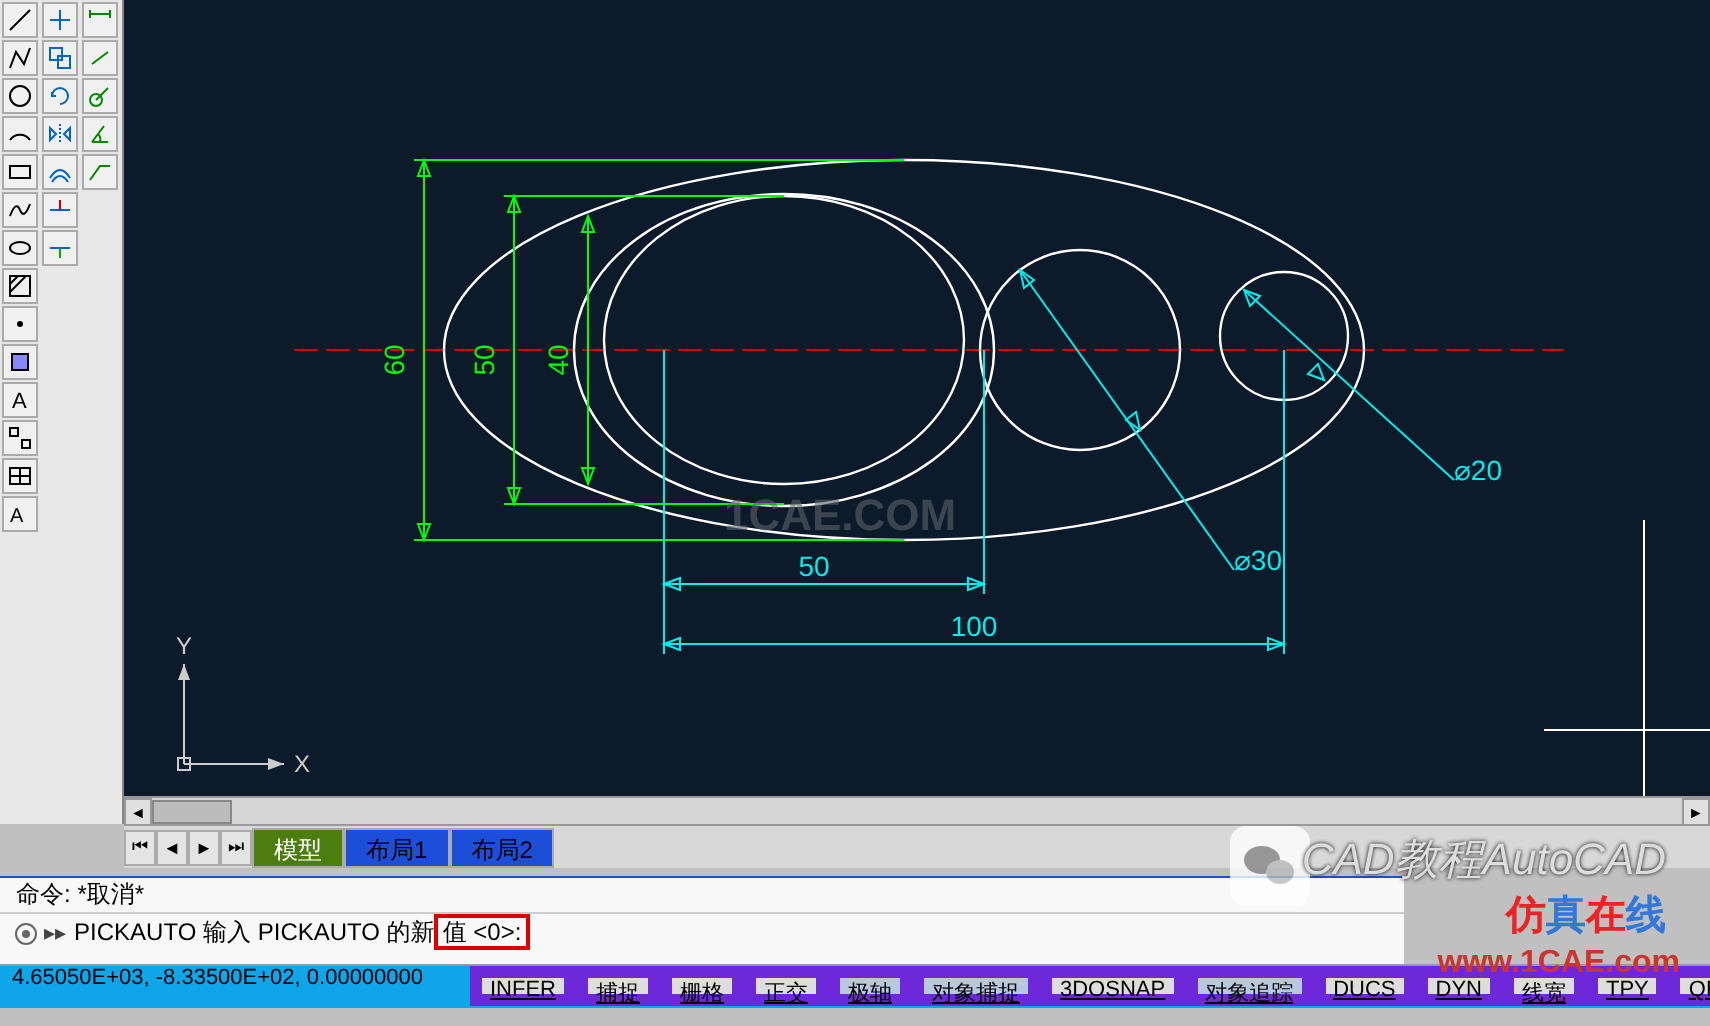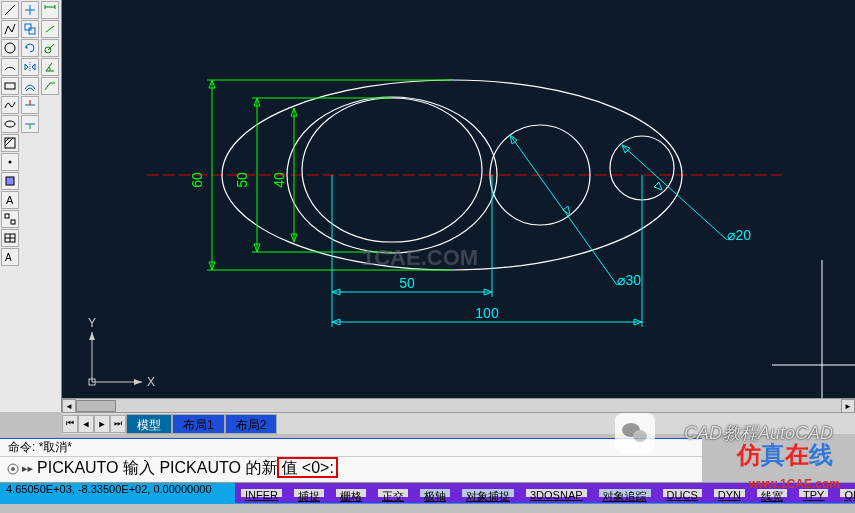--- a/index.html
+++ b/index.html
@@ -16,41 +16,41 @@
 .ucs { position: absolute; left: 20px; bottom: 18px; }
 .ucs-label { fill: #ccc; font-size: 12px; }
 
 .scrollbar-h { position: absolute; left: 0; right: 0; bottom: 0; height: 14px; background: #d4d4d4; border-top: 1px solid #999; display: flex; }
 .scroll-btn { width: 14px; height: 14px; background: #e0e0e0; border: 1px solid #999; display: flex; align-items: center; justify-content: center; font-size: 8px; cursor: pointer; }
 .scroll-thumb { width: 40px; height: 12px; background: #bbb; border: 1px solid #888; margin-top: 1px; }
 
 .tabs-bar { position: absolute; left: 62px; top: 412px; width: 793px; height: 22px; background: #d8d8d8; border-top: 1px solid #999; display: flex; align-items: center; }
 .tab-nav { width: 16px; height: 18px; background: #e4e4e4; border: 1px solid #aaa; display: flex; align-items: center; justify-content: center; font-size: 9px; cursor: pointer; }
 .tab { height: 20px; padding: 2px 10px; background: #1d4ed8; border: 1px solid #aaa; font-size: 12px; cursor: pointer; }
-.tab.active { background: #0369a1; color: #fff; }
+.tab.active { background: #4d7c0f; color: #fff; }
 
 .cmdline-area { position: absolute; left: 0; top: 438px; width: 702px; height: 48px; background: #f8f8f8; border-top: 1px solid #1d4ed8; font-size: 12px; }
 .cmd-history { padding: 1px 8px; line-height: 15px; }
 .cmd-input-row { display: flex; align-items: center; border-top: 1px solid #ccc; padding: 1px 4px; }
 .cmd-gear { width: 18px; height: 16px; display: flex; align-items: center; justify-content: center; }
 .cmd-arrow { font-size: 11px; color: #444; margin-right: 4px; }
-.cmd-prompt { font-size: 16px; }
+.cmd-prompt { font-size: 12px; }
 .cmd-highlight { border: 2px solid #d00; padding: 0 2px; }
 
 .status-bar { position: absolute; left: 0; top: 482px; width: 855px; height: 22px; background: #0ea5e9; border-top: 1px solid #999; display: flex; align-items: flex-start; font-size: 11px; }
 .coords { padding: 0 6px; flex-shrink: 0; width: 235px; }
 .status-btns { display: flex; }
 .status-btn { height: 20px; padding: 0 4px; border: 6px solid #6d28d9; background: #ddd; font-size: 11px; cursor: pointer; white-space: nowrap; text-decoration: underline; }
 .status-btn.active { background: #b8c8e0; }
 
 .watermark-wechat { position: absolute; right: 200px; bottom: 60px; width: 40px; height: 40px; border-radius: 8px; background: #fff; display: flex; align-items: center; justify-content: center; font-size: 24px; color: #666; opacity: 0.8; }
-.watermark-text1 { position: absolute; right: 22px; bottom: 68px; color: #ddd; font-size: 18px; font-style: italic; text-shadow: 0 0 2px #000; }
-.watermark-text2 { position: absolute; right: 22px; bottom: 42px; font-size: 24px; font-weight: bold; }
+.watermark-text1 { position: absolute; right: 22px; bottom: 68px; color: #ddd; font-size: 22px; font-style: italic; text-shadow: 0 0 2px #000; }
+.watermark-text2 { position: absolute; right: 22px; bottom: 42px; font-size: 20px; font-weight: bold; }
 .wm-red { color: #e22; } .wm-blue { color: #37d; }
-.watermark-url { position: absolute; right: 15px; bottom: 22px; color: #c33; font-size: 12px; font-weight: bold; }
+.watermark-url { position: absolute; right: 15px; bottom: 22px; color: #c33; font-size: 16px; font-weight: bold; }
 
 .dim-text { fill: #0f0; font-size: 14px; font-family: "SimSun", sans-serif; }
 .dim-text-c { fill: #0ee; font-size: 14px; }
 .dim-line { stroke: #0ee; stroke-width: 1; fill: none; }
 .dim-line-g { stroke: #0f0; stroke-width: 1; fill: none; }
 .draw-line { stroke: #fff; stroke-width: 1.2; fill: none; }
 .center-line { stroke: #d00; stroke-width: 1; stroke-dasharray: 12 4; }
 .wm-canvas { fill: #5a6368; font-size: 22px; font-weight: bold; opacity: 0.6; }
 </style>
 </head>

